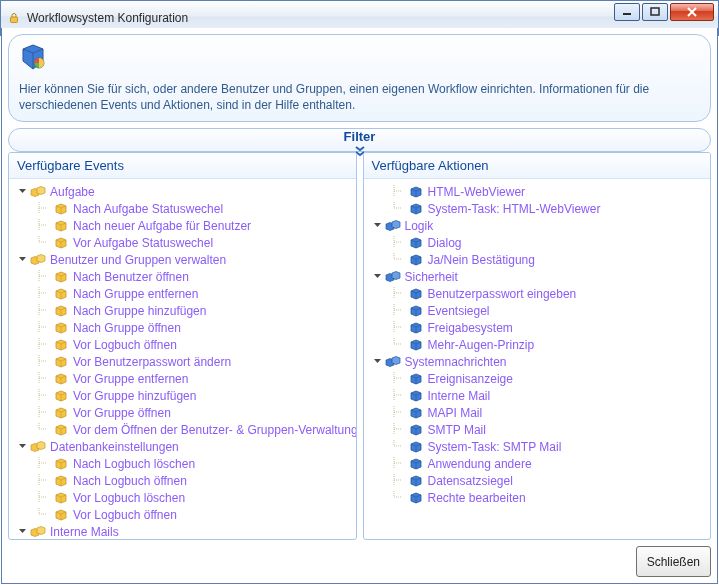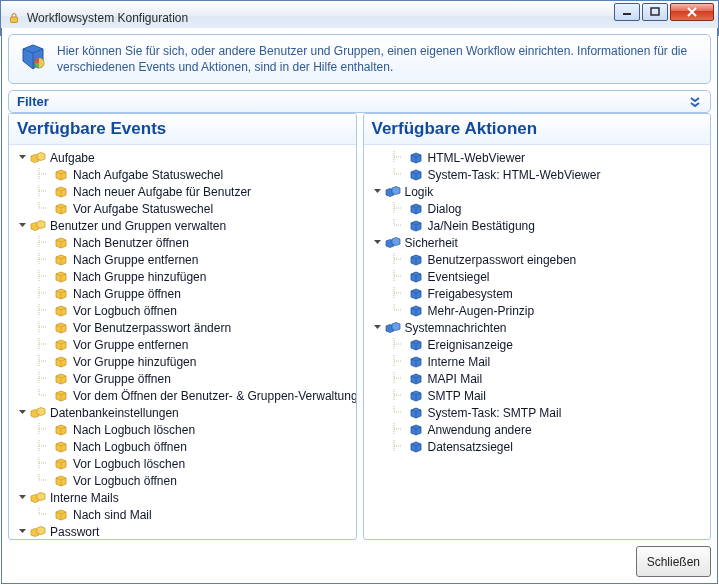--- a/index.html
+++ b/index.html
@@ -35,22 +35,23 @@
   
   .client {
     position:absolute; left:1px; right:1px; top:28px; bottom:1px;
     border:1px solid #5a7fb0; border-top:none;
     background:#fff;
     padding:6px;
     display:flex; flex-direction:column;
   }
 
   .panel {
-    border:1px solid #a9c6e8; border-radius:5px;
+    border:1px solid #a9c6e8; border-radius:15px;
     background: linear-gradient(#fefeff, #eef5fe);
+    flex-direction: column;
   }
   .info-panel {
     padding:8px 10px; display:flex; gap:10px; align-items:flex-start;
     margin-bottom:6px;
   }
   .info-icon {
     width:28px; height:28px; flex:0 0 auto;
   }
   .info-text { color:#315b8e; line-height:1.35; }
 
@@ -67,21 +68,21 @@
   }
   .col {
     flex:1 1 50%; min-width:0;
     border:1px solid #a9c6e8; border-radius:3px;
     background:#fff;
     display:flex; flex-direction:column;
     overflow:hidden;
   }
   .col-header {
     padding:5px 8px;
-    color:#114a9c; font-weight:bold; font-size:17px;
+    color:#114a9c; font-weight:normal; font-size:13px;
     background:linear-gradient(#fefeff,#eef5fe);
     border-bottom:1px solid #d4e4f6;
   }
   .col-body {
     flex:1 1 auto; overflow-y:auto; overflow-x:hidden;
     padding:4px 2px 4px 4px;
   }
   .col-body::-webkit-scrollbar { width:16px; }
   .col-body::-webkit-scrollbar-track { background:#f0f0f0; border-left:1px solid #ddd;}
   .col-body::-webkit-scrollbar-thumb { background:#cfcfcf; border:1px solid #aaa; border-radius:2px;}
@@ -101,21 +102,21 @@
     display:flex; align-items:center; justify-content:center;
   }
   .node .dots {
     flex:0 0 auto;
     color:#c0b48a; letter-spacing:-1px; font-size:10px;
     padding:0 2px;
   }
   li.child > .node { padding-left: 22px; }
   li.cat  > .node { padding-left: 4px; }
   .node .ico { width:16px; height:16px; flex:0 0 auto; display:inline-flex; align-items:center; justify-content:center;}
-  .node .lbl { color:#0f172a; padding-left:2px; font-size:12px;}
+  .node .lbl { color:#8b5cf6; padding-left:2px; font-size:12px;}
   li.cat > .node > .lbl { }
   li.child:last-child > .node .dots::before { content:""; }
 
   
   .footer {
     padding-top:6px;
     display:flex; justify-content:flex-end;
   }
   .btn {
     min-width:72px; height:31px;
@@ -849,20 +850,34 @@
                       </svg></span>
                     <span class="ico">
                       <svg width="14" height="14" viewBox="0 0 14 14">
                         <path d="M2 4 L7 2 L12 4 L12 10 L7 12 L2 10 Z" fill="#3f7dd6" stroke="#27579a" stroke-width="0.8"></path>
                         <path d="M2 4 L7 6 L12 4 M7 6 L7 12" stroke="#27579a" stroke-width="0.6" fill="none"></path>
                       </svg>
                     </span>
                     <span class="lbl">Datensatzsiegel</span>
                   </div>
                 </li>
+                <li class="child">
+                  <div class="node">
+                    <span class="dots"><svg width="12" height="12">
+                        <path d="M2 0 L2 6 L10 6" stroke="#c9bd95" stroke-dasharray="1 1" fill="none"></path>
+                      </svg></span>
+                    <span class="ico">
+                      <svg width="14" height="14" viewBox="0 0 14 14">
+                        <path d="M2 4 L7 2 L12 4 L12 10 L7 12 L2 10 Z" fill="#3f7dd6" stroke="#27579a" stroke-width="0.8"></path>
+                        <path d="M2 4 L7 6 L12 4 M7 6 L7 12" stroke="#27579a" stroke-width="0.6" fill="none"></path>
+                      </svg>
+                    </span>
+                    <span class="lbl">Rechte bearbeiten</span>
+                  </div>
+                </li>
               </ul>
             </li>
           </ul>
       </div>
     </div>
 
   </div>
 
   <div class="footer">
     <div class="btn">Schließen</div>

